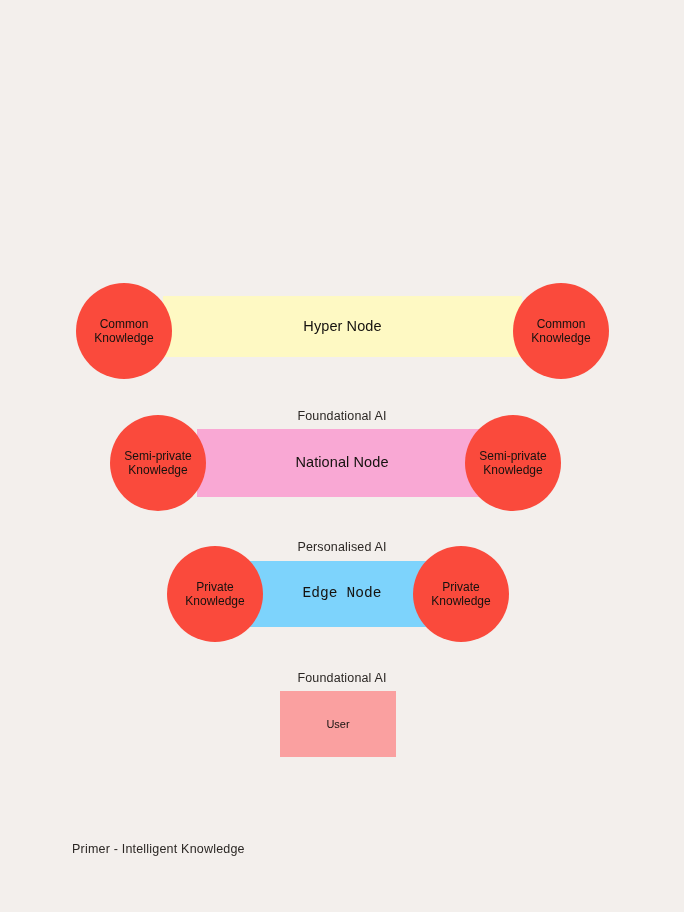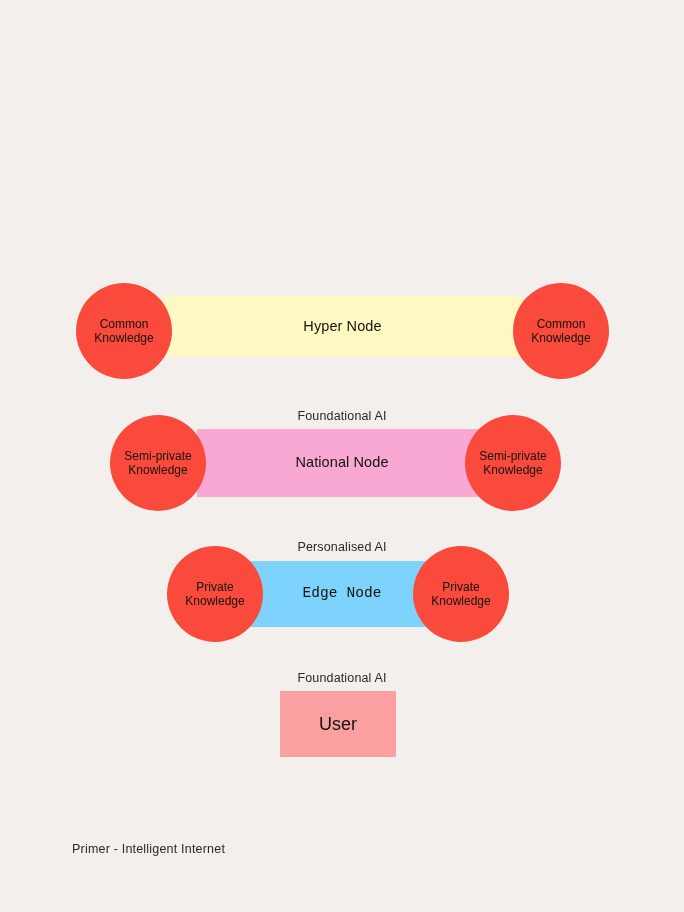--- a/index.html
+++ b/index.html
@@ -72,21 +72,21 @@
   }
 
   
   .user-box {
     position: absolute;
     background: #FAA0A0;
     display: flex;
     align-items: center;
     justify-content: center;
     color: #15120F;
-    font-size: 18px;
+    font-size: 11px;
   }
 
   
   .footer-caption {
     position: absolute;
     left: 72px;
     top: 842px;
     color: #2B2724;
     font-size: 12.5px;
     letter-spacing: 0.2px;
@@ -125,15 +125,15 @@
     </div>
     <div class="knowledge-circle" style="left: 167px; top: 546px; background: rgb(250, 74, 60);">Private
 Knowledge</div>
     <div class="knowledge-circle" style="left: 413px; top: 546px; background: rgb(250, 74, 60);">Private
 Knowledge</div>
     <div class="tier-caption" style="top: 651px;">Foundational AI</div>
   </div>
 
   <div class="user-box" style="left: 280px; top: 691px; width: 116px; height: 66px; background: rgb(250, 160, 160);">User</div>
 
-  <div class="footer-caption">Primer - Intelligent Internet</div>
+  <div class="footer-caption">Primer - Intelligent Knowledge</div>
 
 </div>
 
 </body></html>

